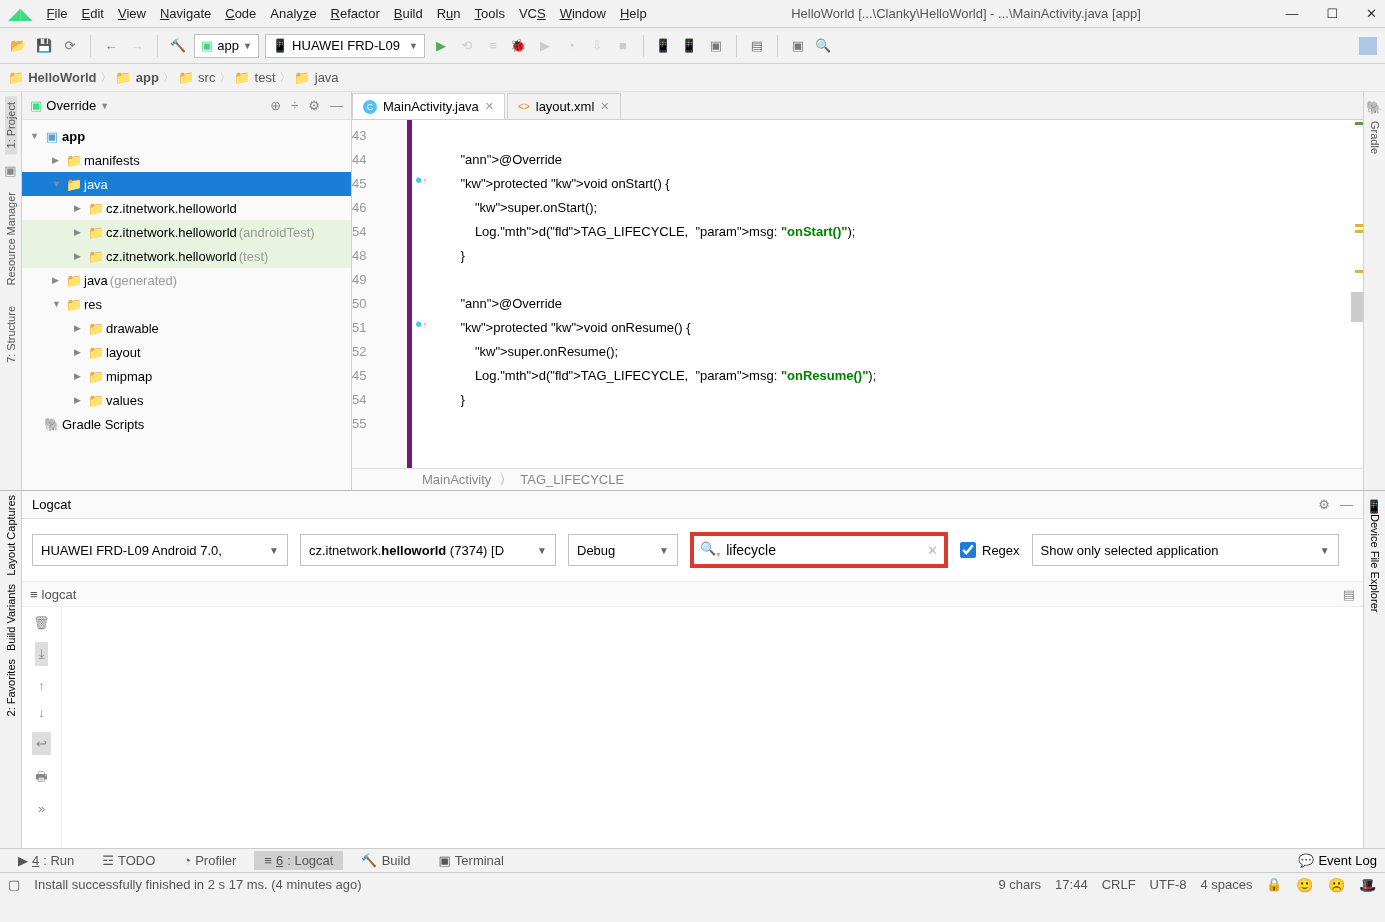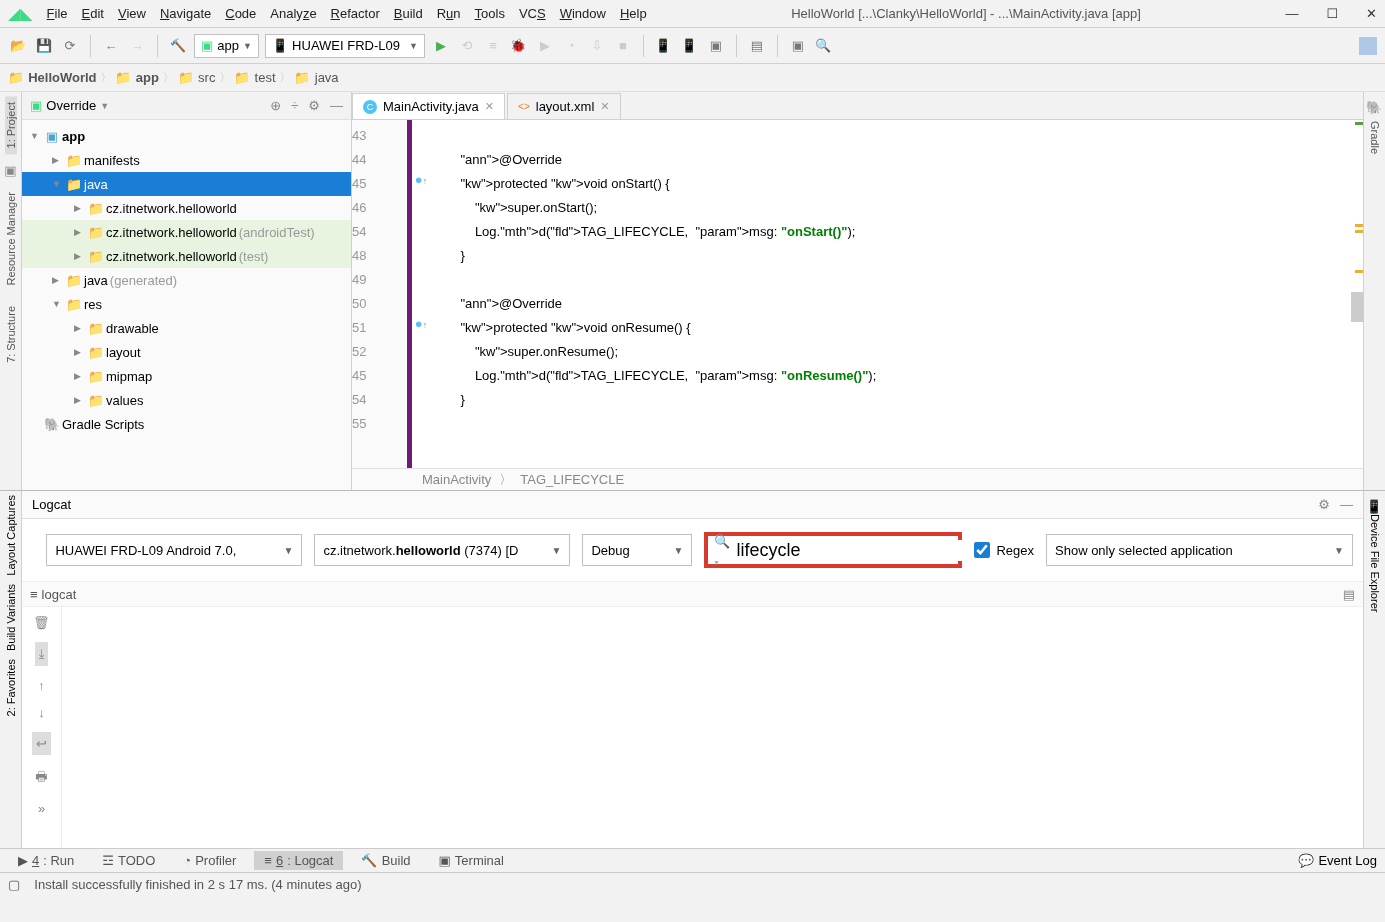--- a/index.html
+++ b/index.html
@@ -50,25 +50,25 @@
 .mini { position:absolute; right:0; top:28px; bottom:22px; width:12px; background:#fff; }
 .mini .m { position:absolute; right:0; width:8px; height:3px; }
 .crumb-bar { height:22px; border-top:1px solid #e0e0e0; display:flex; align-items:center; padding-left:70px; color:#888; gap:8px; background:#fafafa; }
 .right-tools { width:22px; background:#f2f2f2; border-left:1px solid #d0d0d0; display:flex; flex-direction:column; align-items:center; padding-top:8px; }
 .right-tools .vlabel { writing-mode:vertical-rl; font-size:11px; color:#555; padding:6px 0; cursor:pointer; }
 .logcat-panel { height:358px; border-top:1px solid #bbb; background:#fff; display:flex; }
 .logcat-left-tools { width:22px; background:#f2f2f2; border-right:1px solid #d0d0d0; display:flex; flex-direction:column; align-items:center; padding-top:4px; gap:8px; }
 .logcat-body { flex:1; display:flex; flex-direction:column; }
 .logcat-title { height:28px; display:flex; align-items:center; padding:0 10px; border-bottom:1px solid #e0e0e0; background:#fafafa; }
 .logcat-title .icons { margin-left:auto; display:flex; gap:10px; color:#888; }
-.logcat-controls { height:62px; display:flex; align-items:center; padding:8px 10px; gap:12px;justify-content:flex-end; }
+.logcat-controls { height:62px; display:flex; align-items:center; padding:8px 10px; gap:12px; }
 .dropdown { height:32px; border:1px solid #c0c0c0; background:#fff; display:flex; align-items:center; padding:0 8px; cursor:pointer; }
 .dropdown .arrow { margin-left:auto; font-size:10px; color:#666; }
 .search-box { height:36px; border:4px solid #d83a2e; display:flex; align-items:center; padding:0 6px; background:#fff; width:258px; }
-.search-box input { border:none; outline:none; flex:1; font-size:18px; padding:0 6px; }
+.search-box input { border:none; outline:none; flex:1; font-size:14px; padding:0 6px; }
 .search-box .clear { color:#bbb; cursor:pointer; }
 .regex { display:flex; align-items:center; gap:6px; }
 .regex input { width:16px; height:16px; accent-color:#1a7dd6; }
 .logcat-tabs { height:26px; display:flex; align-items:center; padding:0 8px; border-top:1px solid #eee; border-bottom:1px solid #eee; background:#fafafa; }
 .logcat-tabs .t { display:flex; align-items:center; gap:4px; color:#555; }
 .logcat-tabs .r { margin-left:auto; color:#888; }
 .logcat-sidebar { width:40px; border-right:1px solid #eee; display:flex; flex-direction:column; align-items:center; padding:8px 0; gap:12px; color:#888; }
 .logcat-content { flex:1; display:flex; }
 .logcat-output { flex:1; }
 .logcat-right-tools { width:22px; background:#f2f2f2; border-left:1px solid #d0d0d0; display:flex; flex-direction:column; align-items:center; padding-top:8px; }
@@ -397,13 +397,24 @@
   <span class="bt"><span>▣</span> Terminal</span>
   <span class="evlog">
       <span>💬</span> 
       <span>Event Log</span>
     </span>
 </div>
 
 <div class="status-bar">
   <span>▢</span>
   <span>Install successfully finished in 2 s 17 ms. (4 minutes ago)</span>
+  <div class="right">
+    <span>9 chars</span>
+    <span>17:44</span>
+    <span>CRLF</span>
+    <span>UTF-8</span>
+    <span>4 spaces</span>
+    <span>🔒</span>
+    <span class="emoji">🙂</span>
+    <span class="emoji">☹️</span>
+    <span class="emoji">🎩</span>
+  </div>
 </div>
 
 </body></html>

